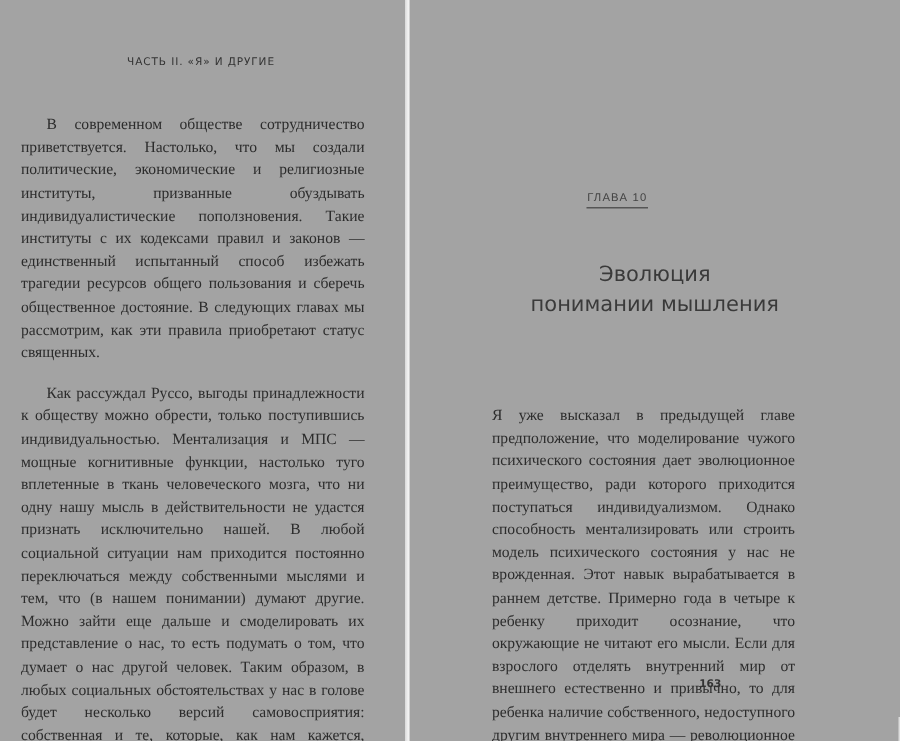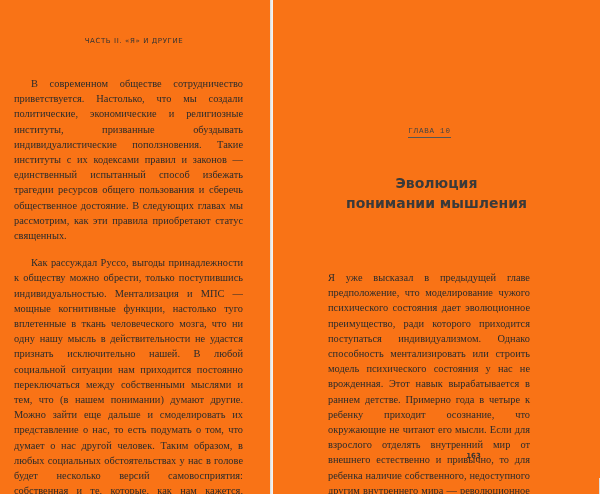--- a/index.html
+++ b/index.html
@@ -2,49 +2,48 @@
 <html><head>
 <meta charset="utf-8">
 <style>
   html, body { margin: 0; padding: 0; }
   body {
     width: 600px; height: 494px; overflow: hidden;
     background: #ffffff; position: relative;
     font-family: "Liberation Serif", "DejaVu Serif", serif;
     color: #2a2a2a;
   }
-  .page { position: absolute; top: 0; height: 494px; background: #f97316; }
+  .page { position: absolute; top: 0; height: 494px; background: #a3a3a3; }
   .page-left { left: 0; width: 270px; }
   .gutter { position: absolute; left: 270px; top: 0; width: 3px; height: 494px;
     background: linear-gradient(to right, #d8d8d8, #ececec, #f6f6f6); }
   .page-right { left: 273px; width: 327px; }
   .running-head {
     position: absolute; top: 37px; left: 0; width: 268px; text-align: center;
     font-family: "DejaVu Sans", sans-serif; font-size: 7px; letter-spacing: 0.6px;
     color: #333;
   }
   .text {
     position: absolute; font-size: 10.4px; line-height: 15.2px; text-align: justify;
     color: #2c2c2c;
   }
   .text p { margin: 12px; text-indent: 17px; }
   .text p.noindent { text-indent: 0; }
   .left-text { left: 2px; top: 64px; width: 253px; }
   .right-text { left: 43px; top: 258px; width: 226px; }
   .chapter-label {
     position: absolute; top: 127px; left: 0; width: 277px; text-align: center;
-    font-family: Liberation Mono, monospace; font-size: 7.5px; letter-spacing: 0.8px;
+    font-family: Liberation Sans, sans-serif; font-size: 7.5px; letter-spacing: 0.8px;
     color: #444;
-    margin-left: 18px;
   }
   .chapter-label span { display: inline-block; padding-bottom: 2px; border-bottom: 1px solid #555; }
   .chapter-title {
     position: absolute; top: 173px; left: 0; width: 327px; text-align: center;
     font-family: "DejaVu Sans", sans-serif; font-size: 14px; line-height: 20px;
-    color: #3a3a3a; font-weight: 700;
+    color: #3a3a3a; font-weight: 400;
   }
   .chapter-title div { white-space: nowrap; }
   .page-number {
     position: absolute; top: 452px; left: 0; width: 327px; text-align: center;
     font-family: "DejaVu Sans", sans-serif; font-size: 7px; font-weight: bold; color: #333; margin-left: 37px;
   }
   .edge-mark { position: absolute; right: 0; top: 478px; width: 1px; height: 16px; background: #ddd; }
 </style>
 </head>
 <body>

